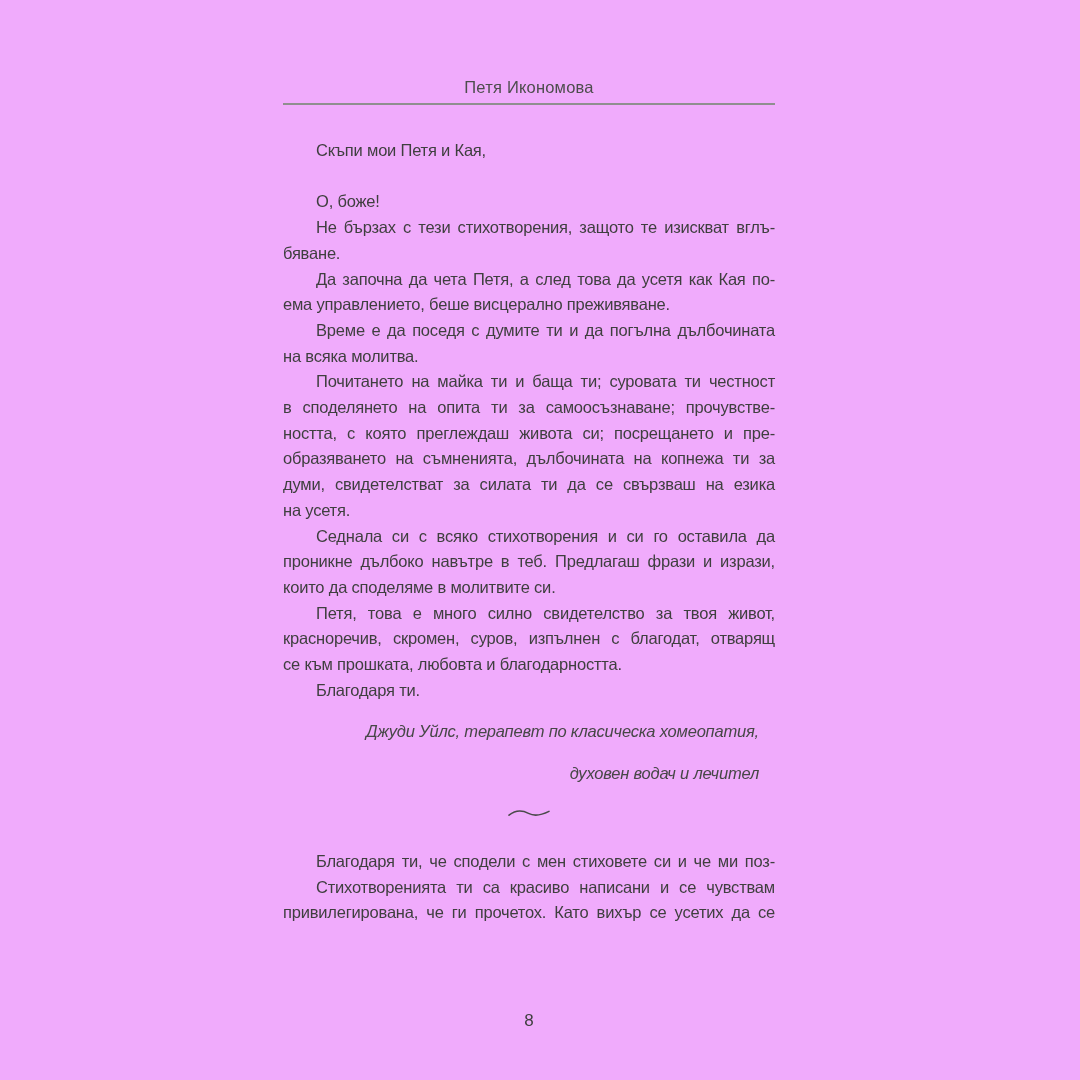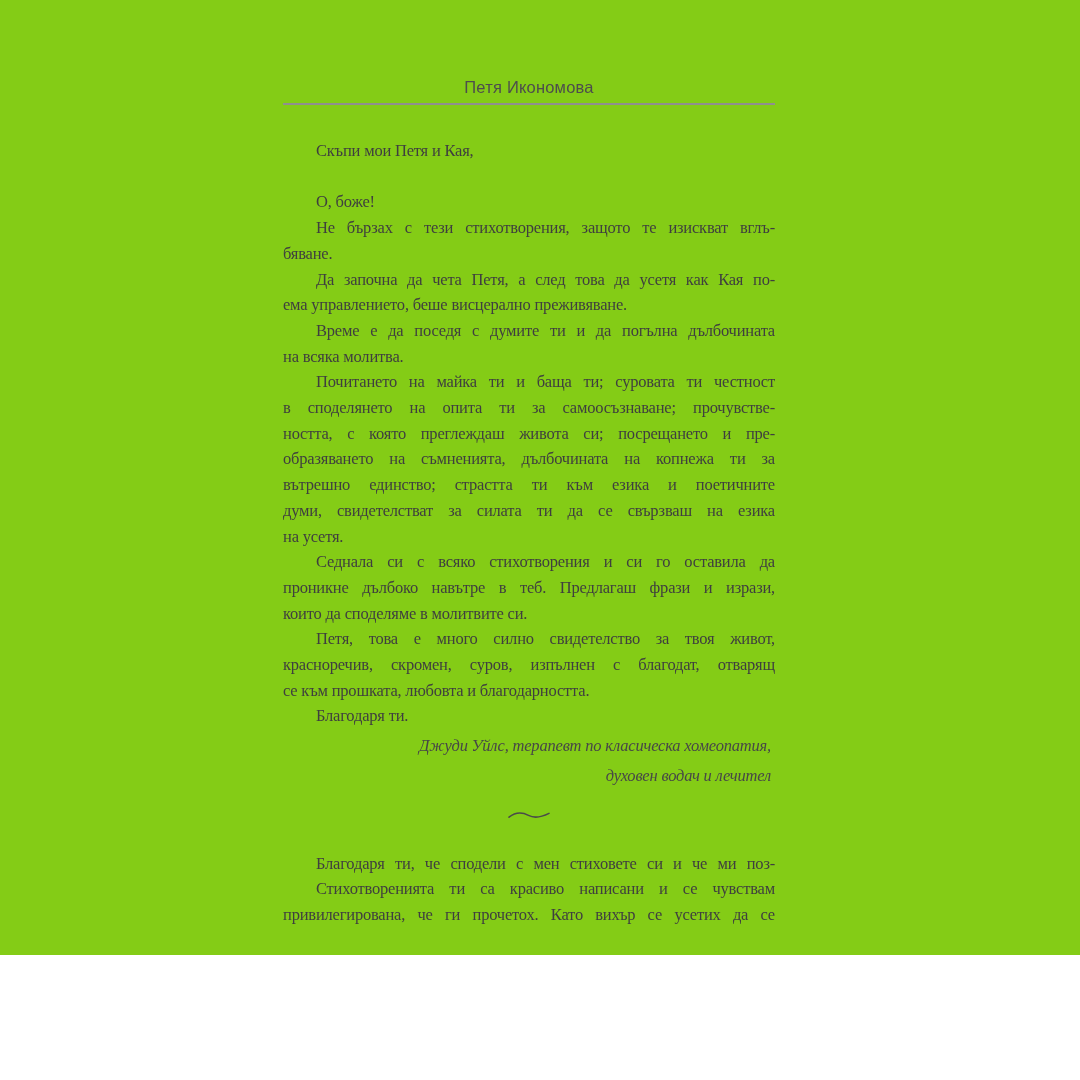--- a/index.html
+++ b/index.html
@@ -4,22 +4,22 @@
 <title>Book page</title>
 <style>
   html, body {
     margin: 0;
     padding: 0;
     background: #ffffff;
   }
   .page {
     position: relative;
     width: 1080px;
-    height: 955px;
-    background: #84cc16;
+    height: 1080px;
+    background: #f0abfc;
     overflow: hidden;
     font-family: "Liberation Sans", sans-serif;
     color: #3f3f3f;
   }
   
   .running-head {
     position: absolute;
     left: 283px;
     top: 79px;
     width: 492px;
@@ -36,41 +36,40 @@
     height: 0;
     border: none;
     border-top: 2px solid #8f8f8f;
   }
   
   .text-col {
     position: absolute;
     left: 283px;
     top: 138px;
     width: 492px;
-    font-family: Liberation Serif, serif;
   }
   .ln {
     margin: 0;
     font-size: 16.5px;
     line-height: 25.7px;
     letter-spacing: -0.2px;
     color: #3f3f3f;
     text-align: justify;
     text-align-last: justify;
     white-space: nowrap; 
   }
   .ln.end { text-align-last: left; }
   .ln.first { text-indent: 33px; }
   .blank { height: 25.7px; }
   
   .attribution {
     margin-top: 4px;
   }
   .attr-ln {
-    margin: 4px;
+    margin: 16px;
     font-size: 16.5px;
     line-height: 25.7px;
     letter-spacing: -0.2px;
     font-style: italic;
     color: #474747;
     text-align: right;
   }
   
   .divider {
     margin: 20px 0 30px 0;
@@ -110,21 +109,20 @@
     <p class="ln first">Не бързах с тези стихотворения, защото те изискват вглъ-</p>
     <p class="ln end">бяване.</p>
     <p class="ln first">Да започна да чета Петя, а след това да усетя как Кая по-</p>
     <p class="ln end">ема управлението, беше висцерално преживяване.</p>
     <p class="ln first">Време е да поседя с думите ти и да погълна дълбочината</p>
     <p class="ln end">на всяка молитва.</p>
     <p class="ln first">Почитането на майка ти и баща ти; суровата ти честност</p>
     <p class="ln">в споделянето на опита ти за самоосъзнаване; прочувстве-</p>
     <p class="ln">ността, с която преглеждаш живота си; посрещането и пре-</p>
     <p class="ln">образяването на съмненията, дълбочината на копнежа ти за</p>
-    <p class="ln">вътрешно единство; страстта ти към езика и поетичните</p>
     <p class="ln">думи, свидетелстват за силата ти да се свързваш на езика</p>
     <p class="ln end">на усетя.</p>
     <p class="ln first">Седнала си с всяко стихотворения и си го оставила да</p>
     <p class="ln">проникне дълбоко навътре в теб. Предлагаш фрази и изрази,</p>
     <p class="ln end">които да споделяме в молитвите си.</p>
     <p class="ln first">Петя, това е много силно свидетелство за твоя живот,</p>
     <p class="ln">красноречив, скромен, суров, изпълнен с благодат, отварящ</p>
     <p class="ln end">се към прошката, любовта и благодарността.</p>
     <p class="ln first end">Благодаря ти.</p>
 

